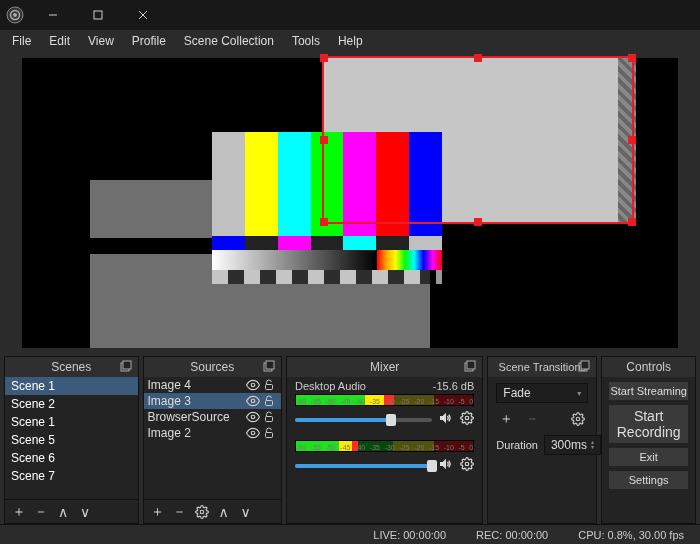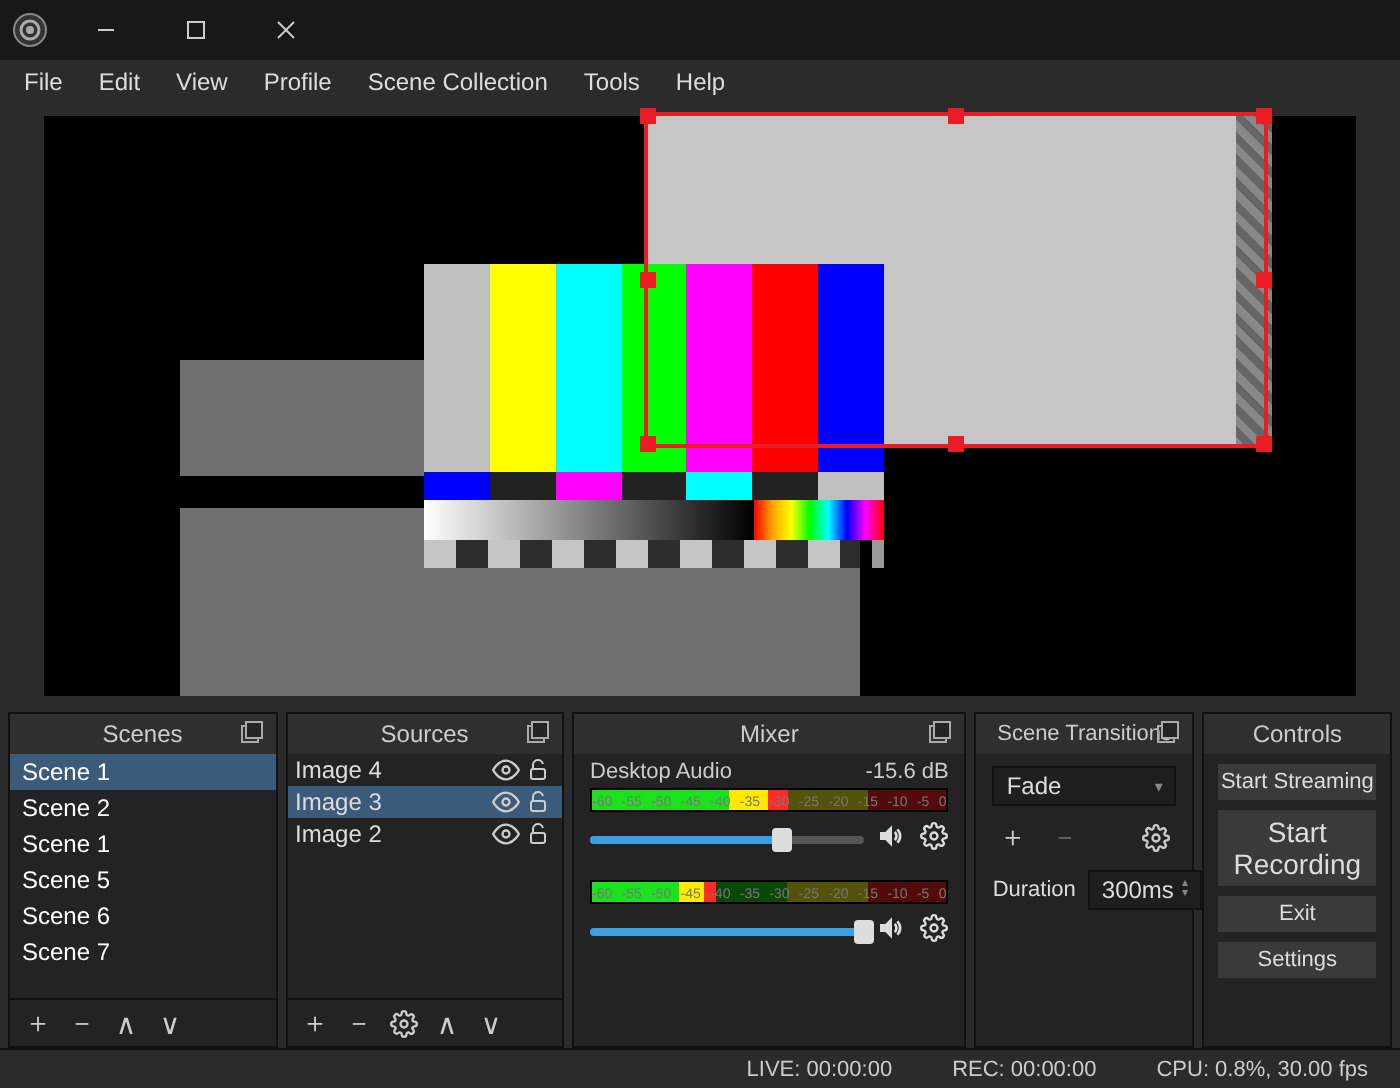--- a/index.html
+++ b/index.html
@@ -207,20 +207,35 @@
           </span>
           <span class="ico">
             <svg width="12" height="12" viewBox="0 0 24 24" fill="none" stroke="currentColor" stroke-width="2">
               <rect x="5" y="11" width="14" height="10" rx="2"></rect>
               <path d="M7 11V7a5 5 0 0 1 9.9-1"></path>
             </svg>
           </span>
         </div>
         <div class="src-item selected">
           <span class="label">Image 3</span>
+          <span class="ico">
+            <svg width="14" height="14" viewBox="0 0 24 24" fill="none" stroke="currentColor" stroke-width="2">
+              <path d="M1 12s4-8 11-8 11 8 11 8-4 8-11 8S1 12 1 12z"></path>
+              <circle cx="12" cy="12" r="3"></circle>
+            </svg>
+          </span>
+          <span class="ico">
+            <svg width="12" height="12" viewBox="0 0 24 24" fill="none" stroke="currentColor" stroke-width="2">
+              <rect x="5" y="11" width="14" height="10" rx="2"></rect>
+              <path d="M7 11V7a5 5 0 0 1 9.9-1"></path>
+            </svg>
+          </span>
+        </div>
+        <div class="src-item">
+          <span class="label">BrowserSource</span>
           <span class="ico">
             <svg width="14" height="14" viewBox="0 0 24 24" fill="none" stroke="currentColor" stroke-width="2">
               <path d="M1 12s4-8 11-8 11 8 11 8-4 8-11 8S1 12 1 12z"></path>
               <circle cx="12" cy="12" r="3"></circle>
             </svg>
           </span>
           <span class="ico">
             <svg width="12" height="12" viewBox="0 0 24 24" fill="none" stroke="currentColor" stroke-width="2">
               <rect x="5" y="11" width="14" height="10" rx="2"></rect>
               <path d="M7 11V7a5 5 0 0 1 9.9-1"></path>

